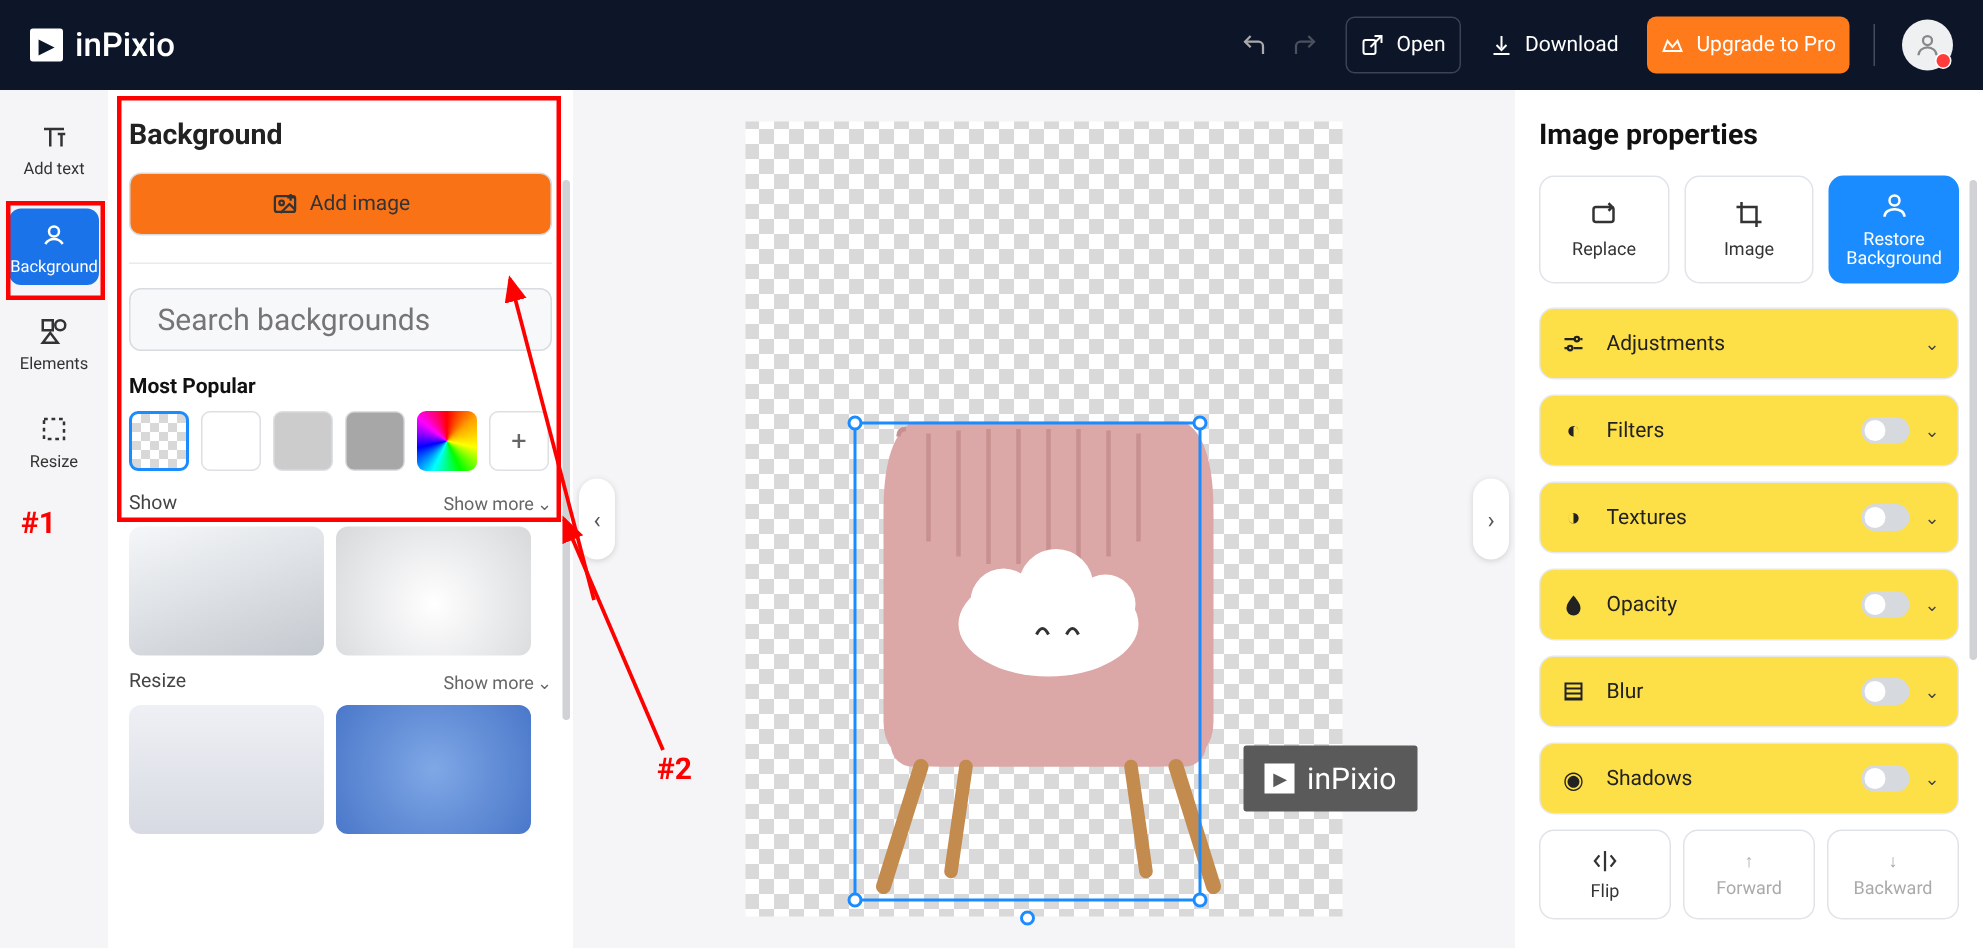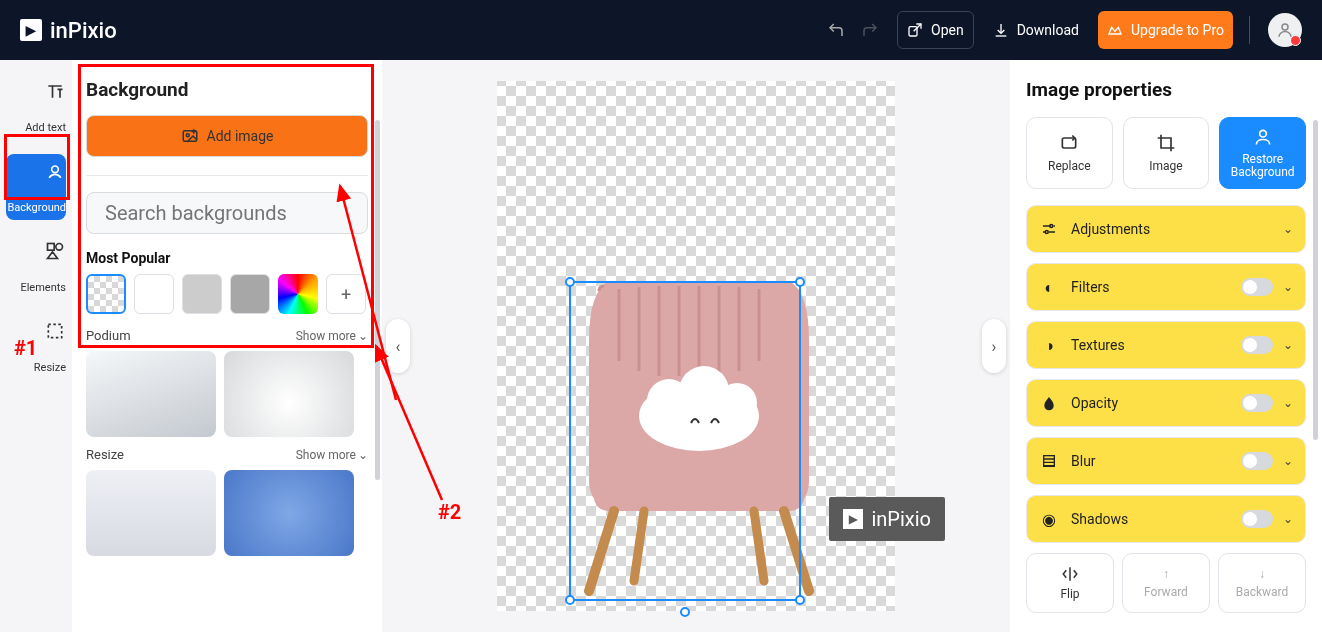--- a/index.html
+++ b/index.html
@@ -17,21 +17,21 @@
 .upgrade-btn { background:#ff7a1a; }
 .avatar { width:34px; height:34px; border-radius:50%; background:#eef0f2; margin-left:18px; display:flex; align-items:center; justify-content:center; color:#888; position:relative; }
 .avatar::after{ content:""; width:9px; height:9px; background:#ff3b3b; border-radius:50%; position:absolute; bottom:1px; right:1px; border:1px solid #fff; }
 .vdiv { width:1px; height:28px; background:#444c5e; margin-left:16px; }
 
 
 .main { display:flex; height:572px; }
 
 
 .rail { width:72px; padding-top:14px; display:flex; flex-direction:column; align-items:center; gap:14px; position:relative; }
-.rail-item { width:60px; display:flex; flex-direction:column; align-items:flex-end; gap:19px; font-size:11px; color:#333; cursor:pointer; padding:6px 0; border-radius:8px; }
+.rail-item { width:60px; display:flex; flex-direction:column; align-items:center; gap:4px; font-size:11px; color:#333; cursor:pointer; padding:6px 0; border-radius:8px; }
 .rail-item.active { background:#1a73e8; color:#fff; }
 .rail-icon { width:22px; height:22px; display:flex; align-items:center; justify-content:center; }
 .rail-box { position:absolute; border:3px solid red; }
 .rail-box.r1 { top:74px; left:4px; width:66px; height:66px; }
 .ann { position:absolute; color:red; font-weight:700; font-size:20px; }
 
 
 .panel { width:310px; background:#fff; padding:18px 14px 10px 14px; position:relative; overflow:hidden; }
 .panel-title { font-size:19px; font-weight:700; color:#222; margin-bottom:14px; }
 .add-img-btn { width:100%; height:42px; border:1px solid #d8dbe0; border-radius:8px; display:flex; align-items:center; justify-content:center; gap:8px; font-size:14px; color:#333; background:#f97316; cursor:pointer; margin-bottom:18px; }
@@ -206,21 +206,21 @@
     <div class="swatches">
       <div class="swatch checker" style="border:2px solid #1a8cff"></div>
       <div class="swatch white"></div>
       <div class="swatch g1"></div>
       <div class="swatch g2"></div>
       <div class="swatch rainbow"></div>
       <div class="swatch plus">+</div>
     </div>
 
     <div class="cat-header">
-      <span class="cat-title">Podium</span>
+      <span class="cat-title">Show</span>
       <span class="show-more">
           <span>Show more</span> 
           <span>⌄</span>
         </span>
     </div>
     <div class="thumbs">
       <div class="thumb" style="background:linear-gradient(160deg,#f5f7f9,#c4c9cf)"></div>
       <div class="thumb" style="background:radial-gradient(circle at 50% 60%,#fff,#d6d8da)"></div>
     </div>
 

